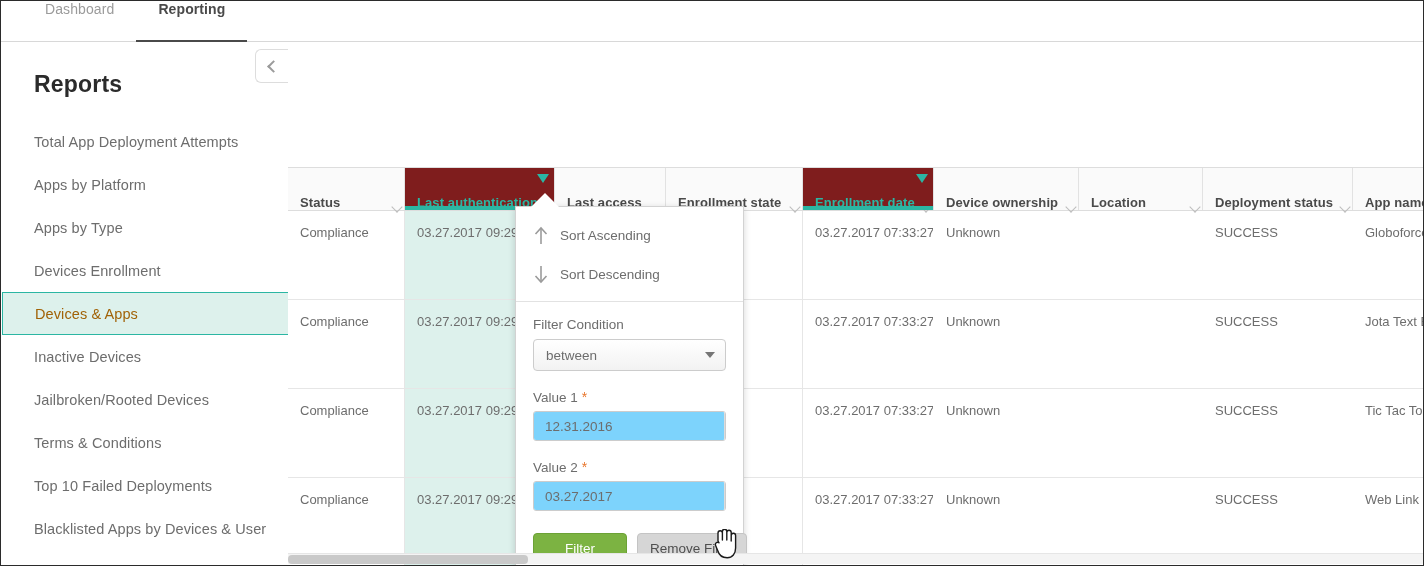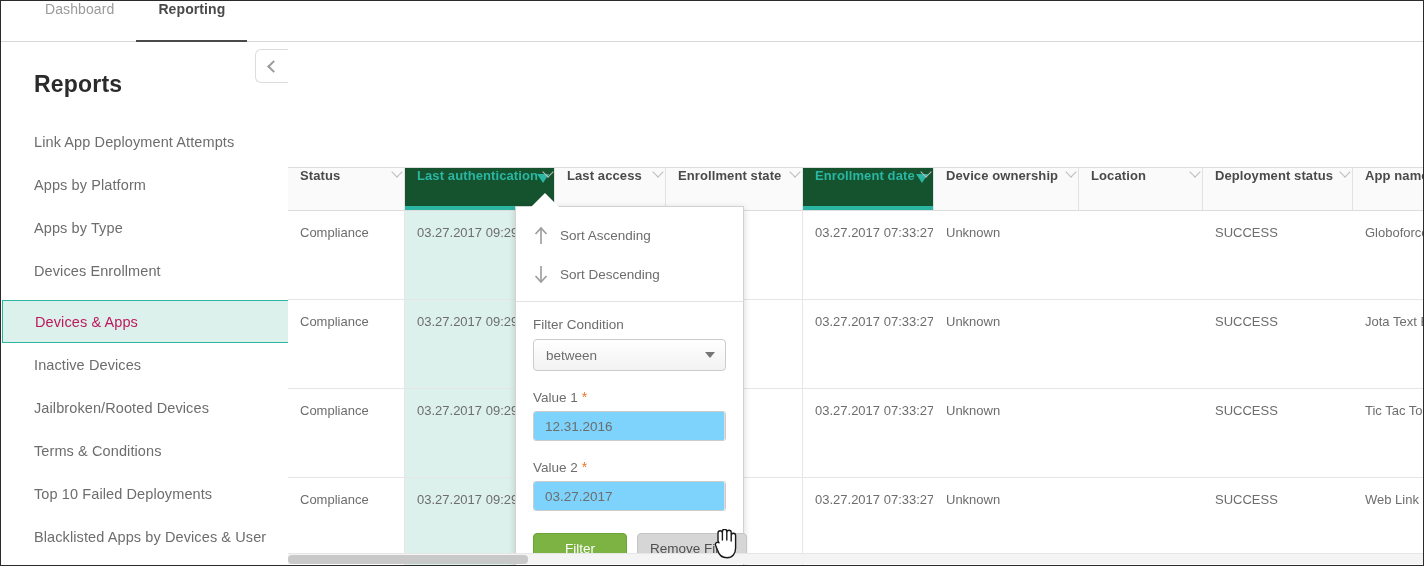--- a/index.html
+++ b/index.html
@@ -78,22 +78,21 @@
     color: #6d6d6d;
     cursor: pointer;
     border: 1px solid transparent;
     border-left: none;
     letter-spacing: .1px;
   }
   .nav-item.selected {
     background: #ddf1ec;
     border-color: #2bb6a3;
     border-left: 1px solid #2bb6a3;
-    color: #be185d;
-    margin-top: 8px;
+    color: #a16207;
   }
 
   
   .collapse-btn {
     position: absolute;
     left: 254px; top: 48px;
     width: 33px; height: 34px;
     background: #ffffff;
     border: 1px solid #dddddd;
     border-right: none;
@@ -125,33 +124,33 @@
     display: flex;
     height: 44px;
     background: #fafafa;
     border-top: 1px solid #dddddd;
     border-bottom: 1px solid #dddddd;
     position: relative;
   }
   .hcell {
     position: relative;
     display: flex;
-    align-items: flex-start;
+    align-items: flex-end;
     padding: 0 0 0 12px;
     border-right: 1px solid #e2e2e2;
     font-size: 13px;
     font-weight: bold;
     color: #4a4a4a;
     flex: none;
     cursor: pointer;
     white-space: nowrap;
     letter-spacing: .1px;
   }
   .hcell.filtered {
-    background: #14532d;
+    background: #7f1d1d;
     color: #2bb6a3;
   }
   .hcell.filtered::after {
     content: "";
     position: absolute;
     left: 0; right: 0; bottom: 0;
     height: 4px;
     background: #2bb6a3;
   }
   .hcell .label { flex: 1; }
@@ -359,21 +358,21 @@
     </div>
     <div class="tab active">
       <span>Reporting</span>
     </div>
   </div>
 
   <div class="sidebar">
     <div class="reports-title">Reports</div>
     <div class="nav-list">
       <div class="nav-item">
-        <span>Link App Deployment Attempts</span>
+        <span>Total App Deployment Attempts</span>
       </div>
       <div class="nav-item">
         <span>Apps by Platform</span>
       </div>
       <div class="nav-item">
         <span>Apps by Type</span>
       </div>
       <div class="nav-item">
         <span>Devices Enrollment</span>
       </div>

